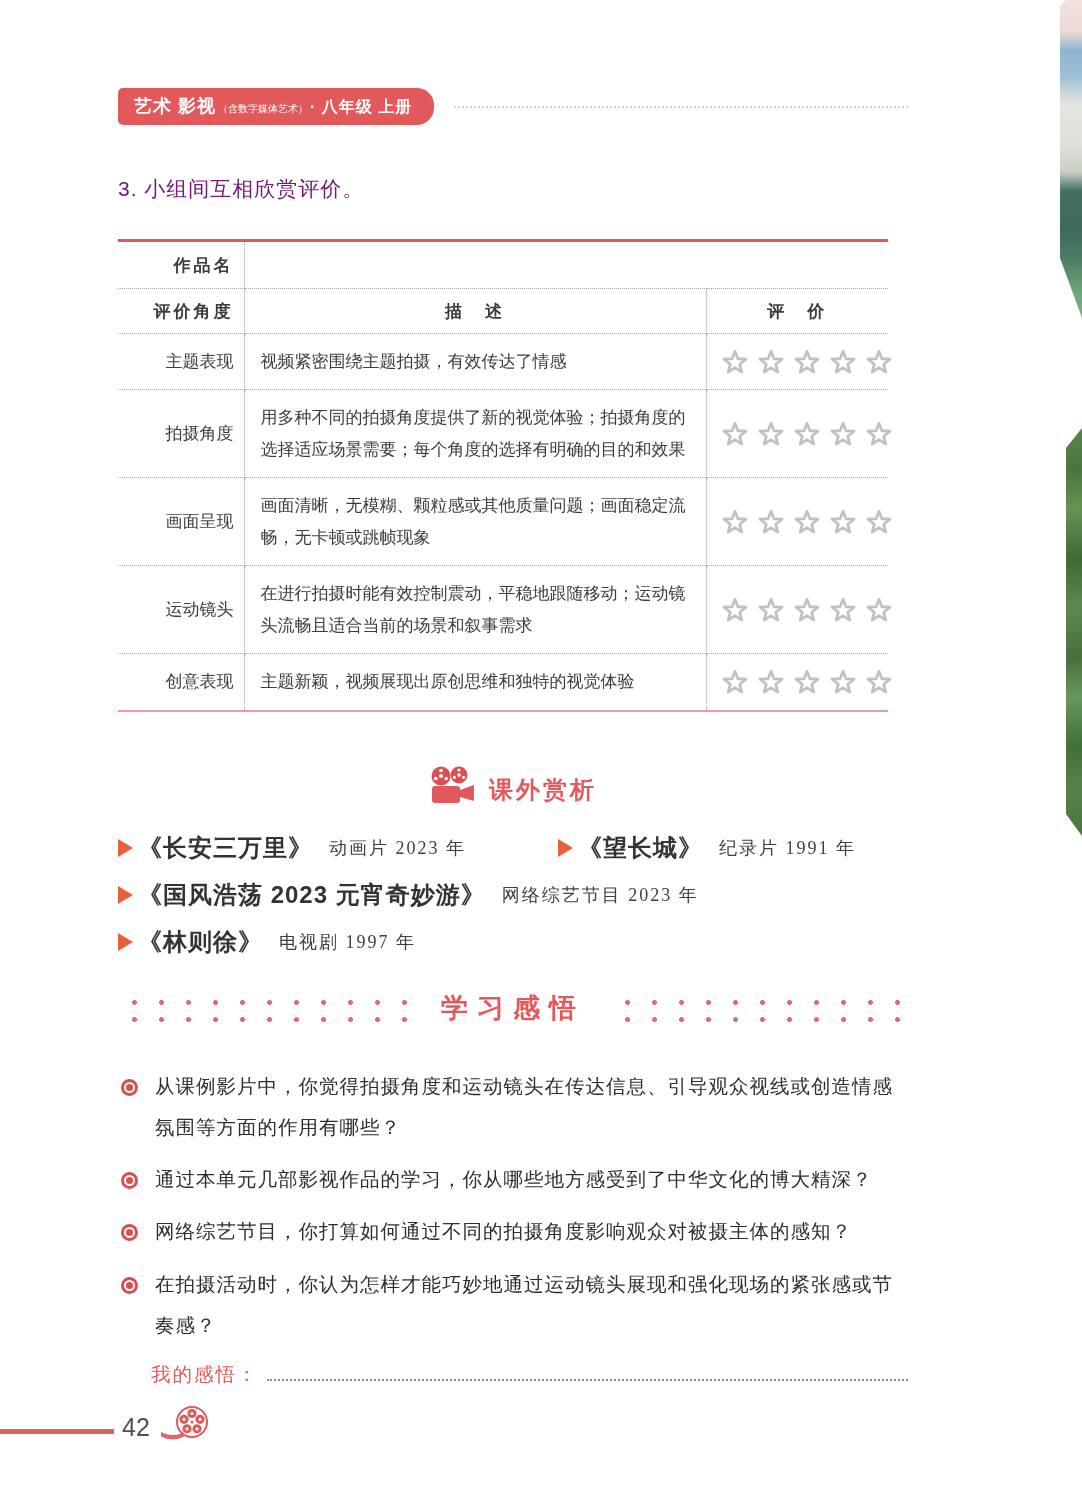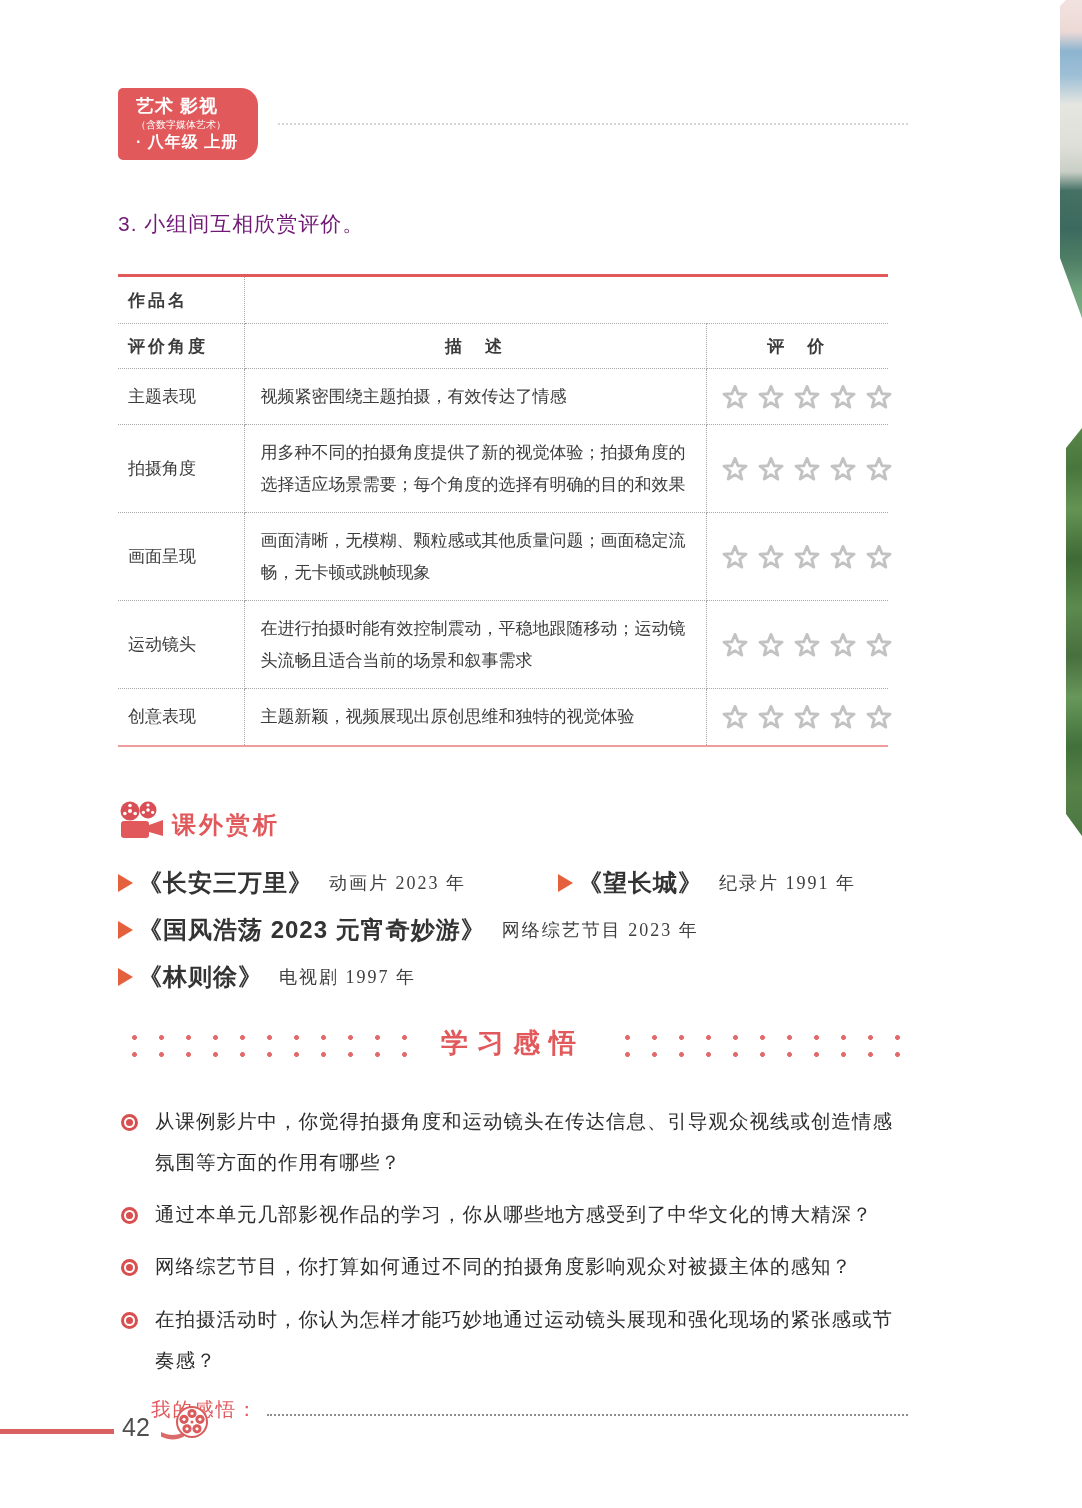--- a/index.html
+++ b/index.html
@@ -6,51 +6,51 @@
   body{
     width:1082px;height:1508px;position:relative;background:#ffffff;
     font-family:"Liberation Sans",sans-serif;overflow:hidden;
   }
   .content{position:absolute;left:118px;top:0;width:790px;}
 
   
   .header-row{display:flex;align-items:center;margin-top:88px;}
   .badge{
     background:#e2595c;color:#fff;border-radius:5px 17px 17px 5px;
-    padding:6px 22px 7px 16px;display:flex;align-items:baseline;white-space:nowrap;flex-direction:column;
+    padding:6px 22px 7px 16px;display:flex;align-items:baseline;white-space:nowrap;
   }
   .badge-main{font-size:18px;font-weight:bold;letter-spacing:1px;}
   .badge-paren{font-size:10px;margin:0 2px;}
   .badge-tail{font-size:16px;font-weight:bold;letter-spacing:1px;}
   .header-dots{flex:1;margin-left:20px;border-top:2px dotted #d6d6d6;height:0;}
 
   .section-title{margin-top:50px;font-size:21px;color:#701a75;letter-spacing:1px;}
 
   
   table.eval{
     width:770px;margin-top:36px;border-collapse:collapse;table-layout:fixed;
     border-top:3px solid #e2595c;border-bottom:2px solid #ee9b9b;
   }
   table.eval td{
     border:1px dotted #a8a8a8;font-size:17px;color:#3c3c3c;
     padding:8px 10px;vertical-align:middle;background:#fff;
   }
-  table.eval td:first-child{border-left:none;text-align:left;margin-top:18px;}
+  table.eval td:first-child{border-left:none;text-align:right;margin-top:18px;}
   table.eval td:last-child{border-right:none;}
   table.eval tr:first-child td{border-top:none;}
   table.eval tr:last-child td{border-bottom:none;}
   .red-label{color:#e2595c;font-weight:bold;letter-spacing:3px;}
   .work-row td{height:30px;}
   .head-row td{height:28px;text-align:center;}
   .desc-cell{line-height:1.85;padding:12px 16px !important;text-align:left;}
   .stars-cell{text-align:center;white-space:nowrap;}
   .star{margin:0 5px;vertical-align:middle;}
 
   
-  .apx-header{display:flex;align-items:center;gap:8px;margin-top:54px;}
+  .apx-header{display:flex;align-items:center;gap:14px;margin-top:54px;justify-content:center;}
   .apx-title{font-size:24px;color:#e2595c;font-weight:bold;letter-spacing:3px;}
   .apx-list{margin-top:18px;}
   .apx-row{display:flex;align-items:center;margin-top:15px;}
   .apx-item{display:flex;align-items:center;}
   .apx-item + .apx-item{margin-left:92px;}
   .tri{width:0;height:0;border-left:15px solid #e5603d;border-top:9px solid transparent;
        border-bottom:9px solid transparent;margin-right:5px;flex:none;}
   .apx-name{font-size:24px;font-weight:bold;color:#333;letter-spacing:1px;}
   .apx-meta{font-size:18px;font-family:"Liberation Serif",serif;color:#3f3f3f;
             margin-left:16px;letter-spacing:2px;}

